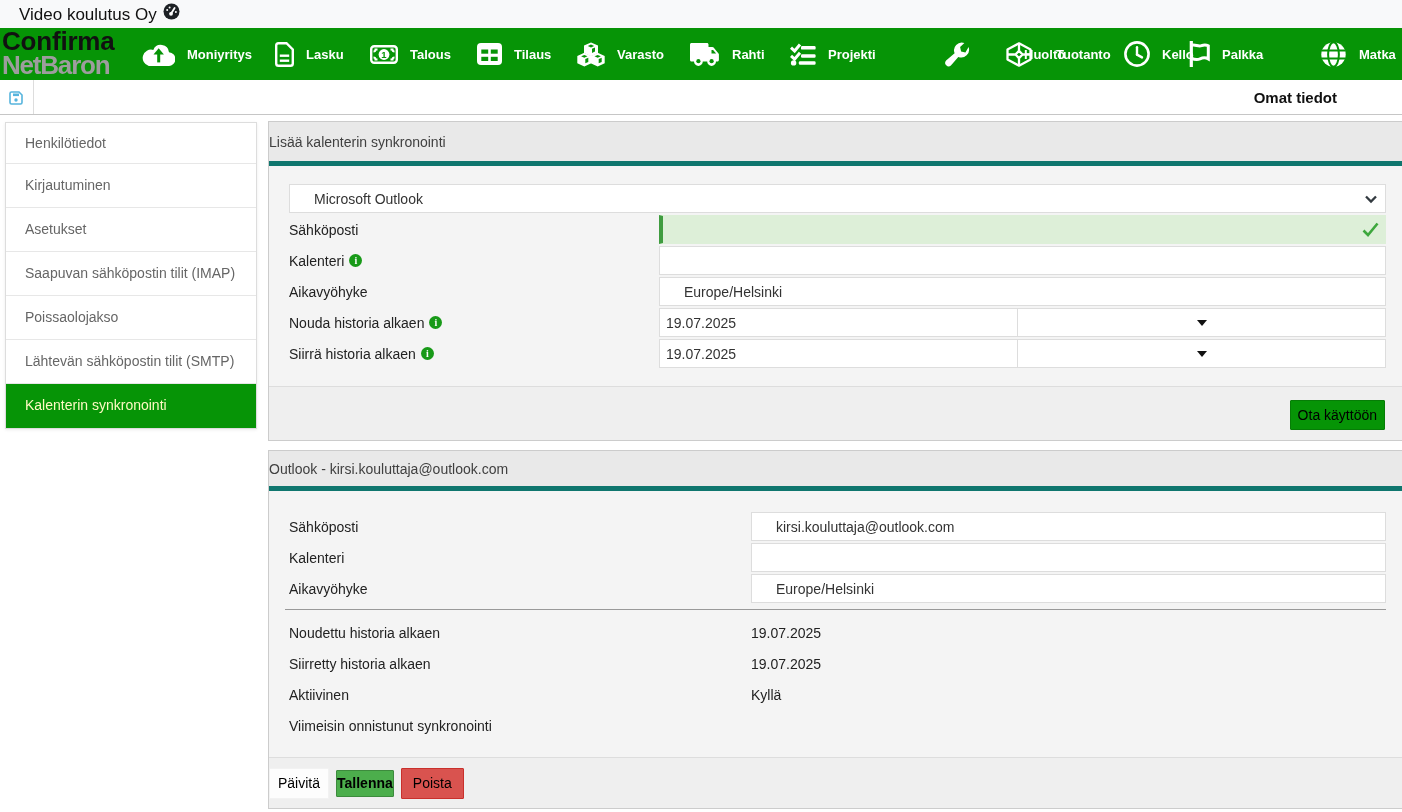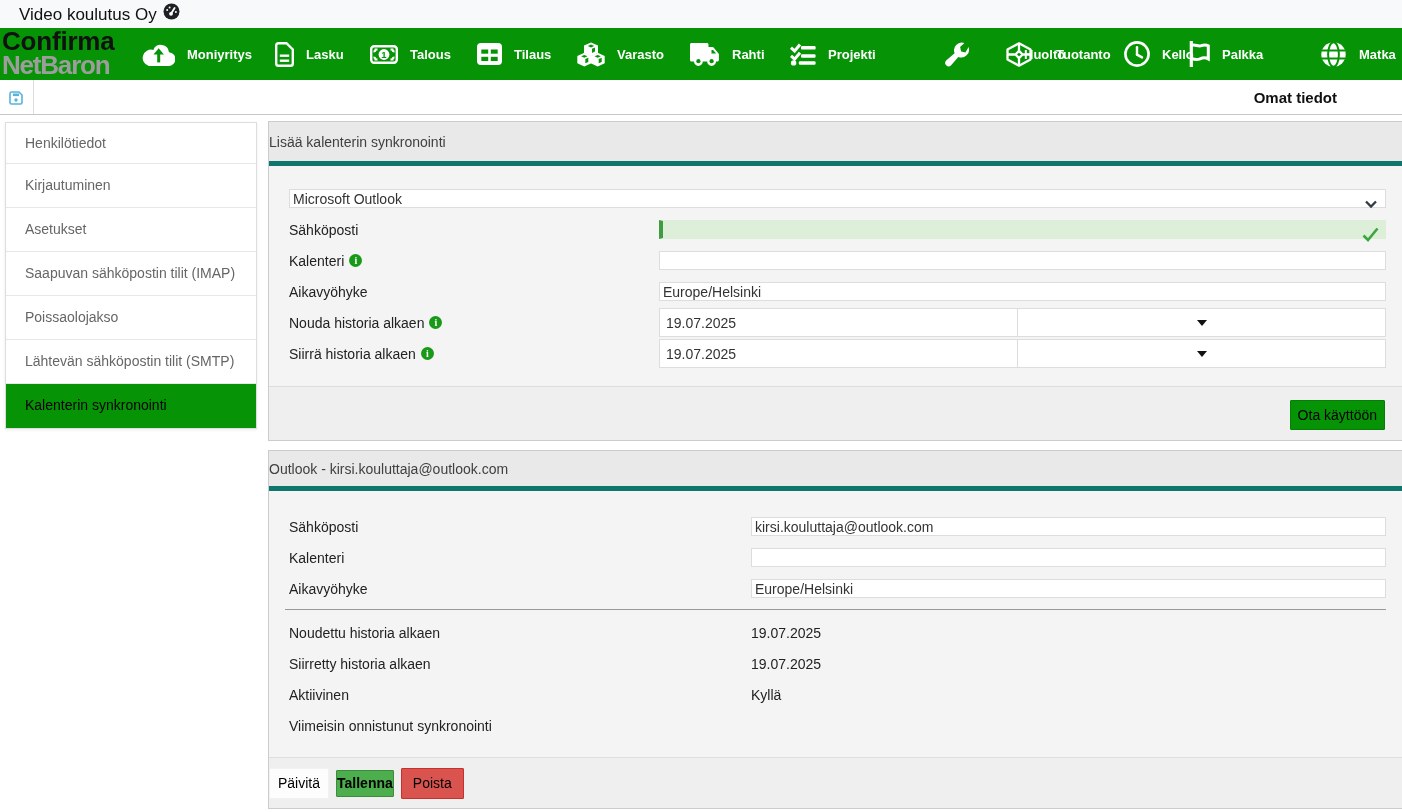--- a/index.html
+++ b/index.html
@@ -16,31 +16,31 @@
 .ni svg { display:block; }
 .ni span { color:#fff; font-weight:bold; font-size:13px; margin-left:12px; }
 .toolbar { position:absolute; left:0; top:80px; width:1402px; height:35px; background:#fff; border-bottom:1px solid #c6c6c6; }
 .toolbar svg.fl { position:absolute; left:9px; top:11px; }
 .tbdiv { position:absolute; left:33px; top:0; width:1px; height:34px; background:#ddd; }
 .omat { position:absolute; right:65px; top:9px; font-size:15px; font-weight:bold; color:#111; }
 .sidebar { position:absolute; left:5px; top:122px; width:252px; background:#fff; border:1px solid #ddd; box-shadow:0 1px 3px rgba(0,0,0,0.08); }
 .si { height:44px; line-height:43px; padding-left:19px; font-size:14px; color:#666; border-bottom:1px solid #e7e7e7; }
 .si.first { height:41px; line-height:40px; }
 .si:last-child { border-bottom:none; }
-.si.sel { background:#069406; color:#000000; border-bottom:none; }
+.si.sel { background:#069406; color:#fef9c3; border-bottom:none; }
 .main { position:absolute; left:268px; top:121px; width:1134px; }
 .panel { border:1px solid #ccc; border-right:none; }
 .ph { background:#e9e9e9; border-bottom:5px solid #0f766e; font-size:14px; color:#404040; display:flex; align-items:center; }
 .p1 .ph { height:44px; }
 .p2 .ph { height:40px; }
 .pb { background:#f4f4f4; padding:18px 16px 18px 20px; }
 .row { display:flex; align-items:center; margin-bottom:2px; height:29px; }
 .row .lbl { width:370px; font-size:14px; color:#222; display:flex; align-items:center; }
 .row2 .lbl { width:462px; }
-.fld { flex:1; height:19px; background:#fff; border:1px solid #ddd; display:flex; align-items:center; padding:0 3px; font-size:14px; color:#333; position:relative; }
+.fld { flex:1; height:29px; background:#fff; border:1px solid #ddd; display:flex; align-items:center; padding:0 24px; font-size:14px; color:#333; position:relative; }
 .fld.green { background:#ddefd8; border:1px solid #ddefd8; border-left:4px solid #3f9c3f; }
 .fld .chev { position:absolute; right:7px; top:7px; }
 .fld .chk { position:absolute; right:6px; top:6px; }
 .dategrp { flex:1; display:flex; }
 .dcell1 { width:359px; height:29px; background:#fff; border:1px solid #ddd; display:flex; align-items:center; padding:0 6px; font-size:14px; color:#333; }
 .dcell2 { flex:1; height:29px; background:#fff; border:1px solid #ddd; border-left:none; display:flex; align-items:center; justify-content:center; }
 .tri { width:0; height:0; border-left:5px solid transparent; border-right:5px solid transparent; border-top:6px solid #111; }
 .pf { background:#efefef; border-top:1px solid #ddd; height:54px; position:relative; }
 .btn { font-family:"Liberation Sans", sans-serif; font-size:14px; color:#000; border-radius:1px; display:inline-flex; align-items:center; justify-content:center; }
 .btn-ota { position:absolute; right:17px; top:13px; height:30px; padding:0 7px; background:#069406; border:1px solid #067d06; }

